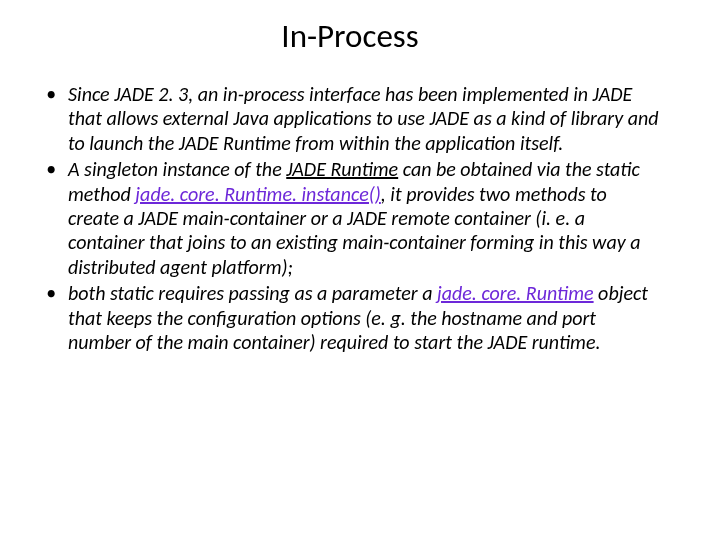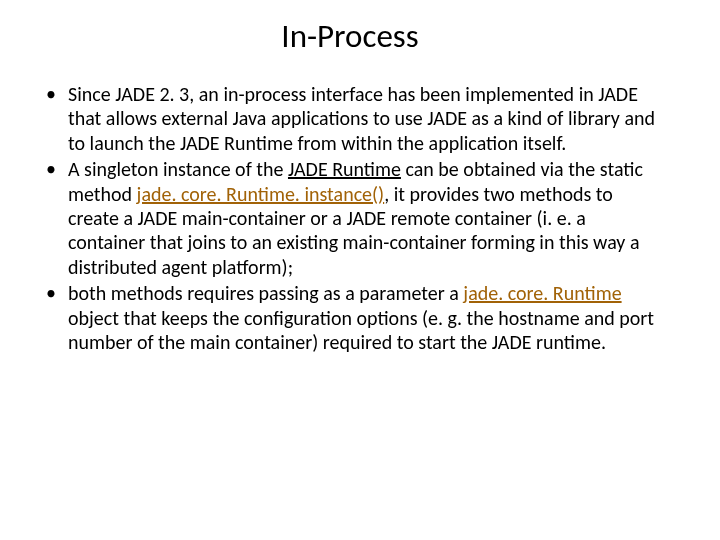--- a/index.html
+++ b/index.html
@@ -23,50 +23,51 @@
     font-weight: 400;
     margin-top: 2px;
     margin-bottom: 26px;
     letter-spacing: 0px;
   }
   ul.body {
     list-style: none;
     padding-left: 0;
     font-size: 20px;
     line-height: 1.22;
+    font-style: italic;
   }
   ul.body > li {
     position: relative;
     padding-left: 28px;
     margin-bottom: 2px;
   }
   ul.body > li::before {
     content: "•";
     position: absolute;
     left: 6px;
     top: 0;
     font-size: 20px;
     color: #000;
   }
   .u { text-decoration: underline; }
   .green-u {
-    color: #a16207;
+    color: #6d28d9;
     text-decoration: underline;
   }
 </style>
 </head>
 <body>
 
 <div class="slide">
   <h1 class="title">In-Process</h1>
 
   <ul class="body">
     <li>
       <span>Since JADE 2. 3, an in-process interface has been implemented in JADE that allows external Java applications to use JADE as a kind of library and to launch the JADE Runtime from within the application itself.</span>
     </li>
     <li>
       <span>A singleton instance of the </span><span class="u">JADE Runtime</span><span> can be obtained via the static method </span><span class="green-u">jade. core. Runtime. instance()</span><span>, it provides two methods to create a JADE main-container or a JADE remote container (i. e. a container that joins to an existing main-container forming in this way a distributed agent platform);</span>
     </li>
     <li>
-      <span>both methods requires passing as a parameter a </span><span class="green-u">jade. core. Runtime</span><span> object that keeps the configuration options (e. g. the hostname and port number of the main container) required to start the JADE runtime.</span>
+      <span>both static requires passing as a parameter a </span><span class="green-u">jade. core. Runtime</span><span> object that keeps the configuration options (e. g. the hostname and port number of the main container) required to start the JADE runtime.</span>
     </li>
   </ul>
 </div>
 
 </body></html>

